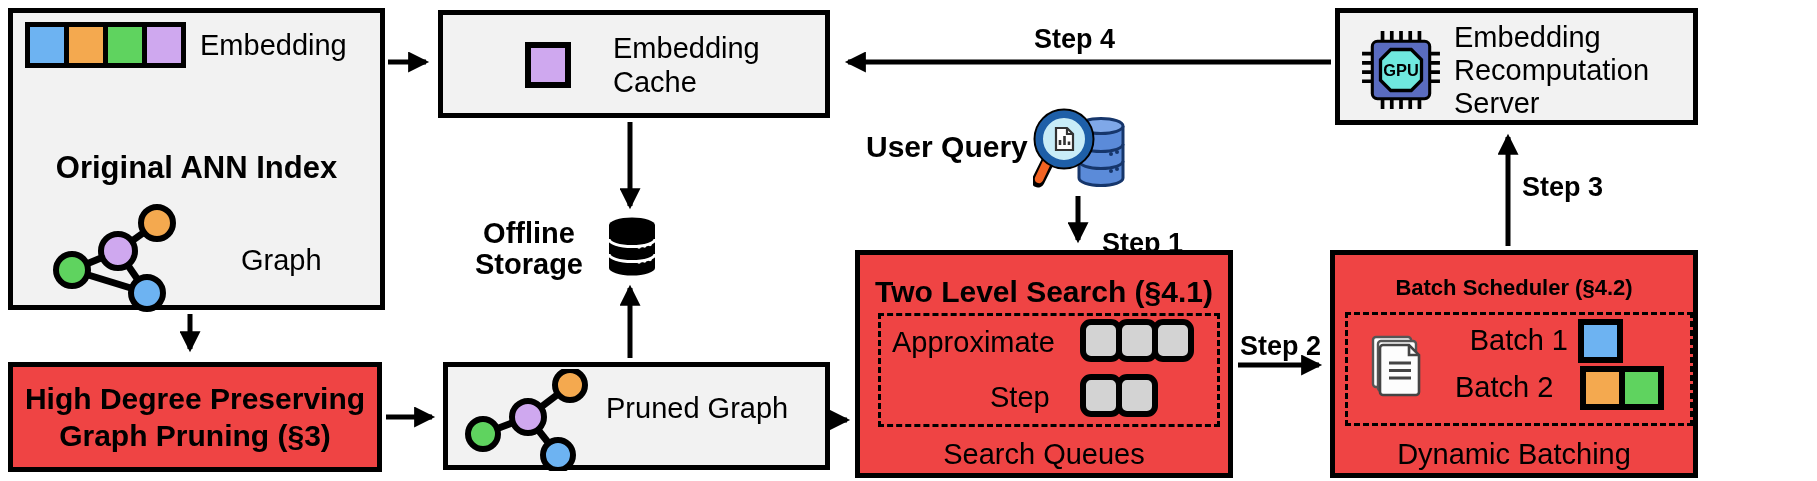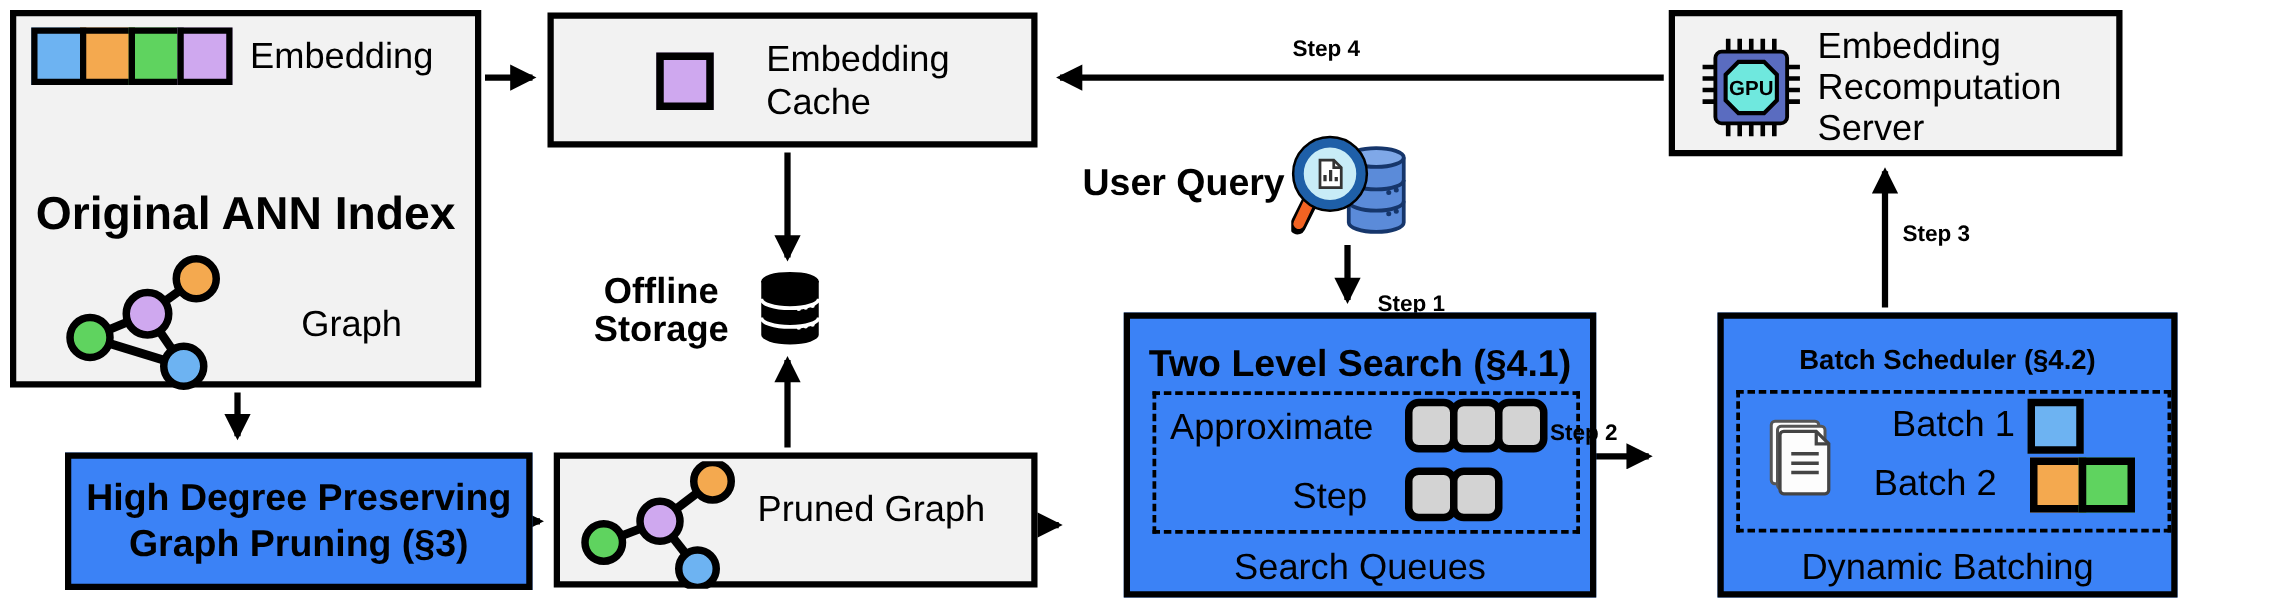--- a/index.html
+++ b/index.html
@@ -1,24 +1,24 @@
 <!DOCTYPE html>
 <html><head>
 <meta charset="utf-8">
 <style>
   html,body{margin:0;padding:0;background:#fff;font-family:"Liberation Sans",sans-serif;color:#000;}
   .canvas{position:relative;width:1817px;height:481px;background:#fff;overflow:hidden;}
   .abs{position:absolute;}
   .box{position:absolute;border:5px solid #000;box-sizing:border-box;}
   .light{background:#f2f2f2;}
-  .gray{background:#3b82f6;margin-left:44px;}
+  .gray{background:#ef4444;}
   .pre{white-space:pre-line;}
   .bold{font-weight:bold;}
   .t29{font-size:29px;line-height:34px;}
-  .t27{font-size:18px;line-height:30px;}
+  .t27{font-size:27px;line-height:30px;}
   .center{text-align:center;}
   .right{text-align:right;}
 
   
   #box-ann{left:8px;top:8px;width:377px;height:302px;}
   #box-cache{left:438px;top:10px;width:392px;height:108px;}
   #box-server{left:1335px;top:8px;width:363px;height:117px;}
   #box-tls{left:855px;top:250px;width:378px;height:228px;}
   #box-bs{left:1330px;top:250px;width:368px;height:228px;}
   #box-hdp{left:8px;top:362px;width:374px;height:110px;display:flex;align-items:center;justify-content:center;}
@@ -73,21 +73,21 @@
   </svg>
 
   <div class="box light" id="box-ann">
     <div class="emb-row">
       <div class="ecell c-blue"></div>
       <div class="ecell c-orange"></div>
       <div class="ecell c-green"></div>
       <div class="ecell c-purple"></div>
       <span class="t29" style="margin-left:14px;">Embedding</span>
     </div>
-    <div class="abs bold center" style="left:0;top:137px;width:100%;font-size:37px;">Original ANN Index</div>
+    <div class="abs bold center" style="left:0;top:137px;width:100%;font-size:31px;">Original ANN Index</div>
     <svg class="abs" style="left:35px;top:188px;" width="136" height="112" viewBox="0 0 136 112">
       <g stroke="#000" stroke-width="7">
         <line x1="70" y1="50" x2="109" y2="22"></line>
         <line x1="70" y1="50" x2="24" y2="69"></line>
         <line x1="70" y1="50" x2="99" y2="92"></line>
         <line x1="24" y1="69" x2="99" y2="92"></line>
       </g>
       <g stroke="#000" stroke-width="6">
         <circle cx="109" cy="22" r="16" fill="#f4a94f"></circle>
         <circle cx="24" cy="69" r="16" fill="#5fd35f"></circle>

